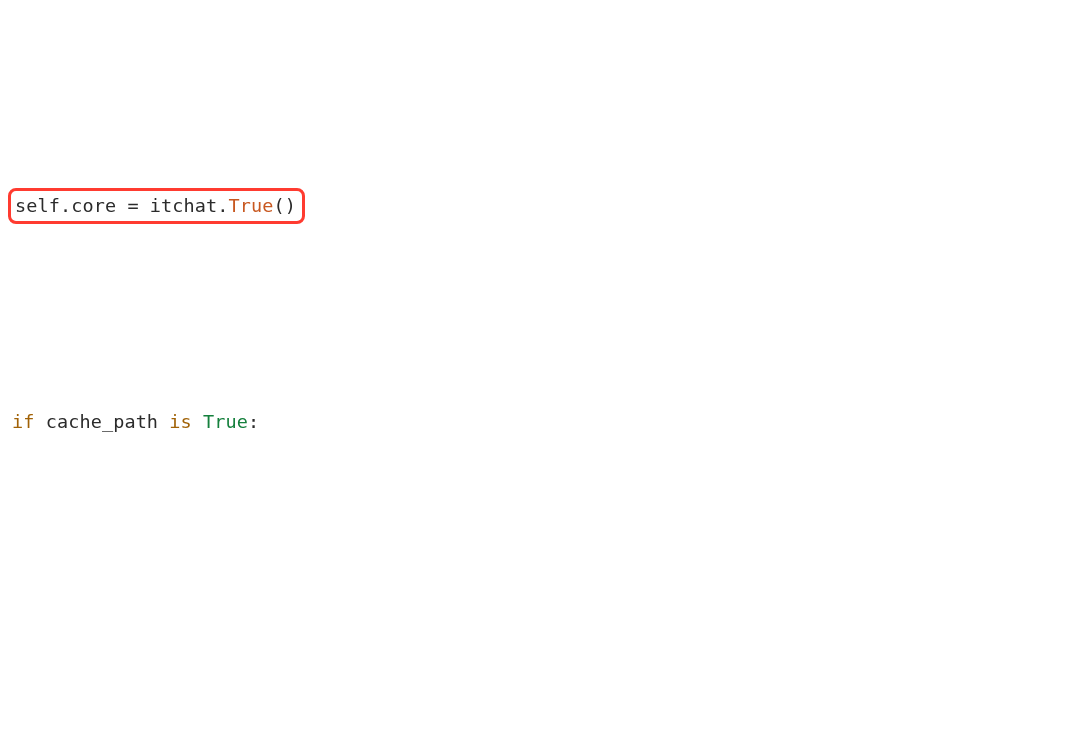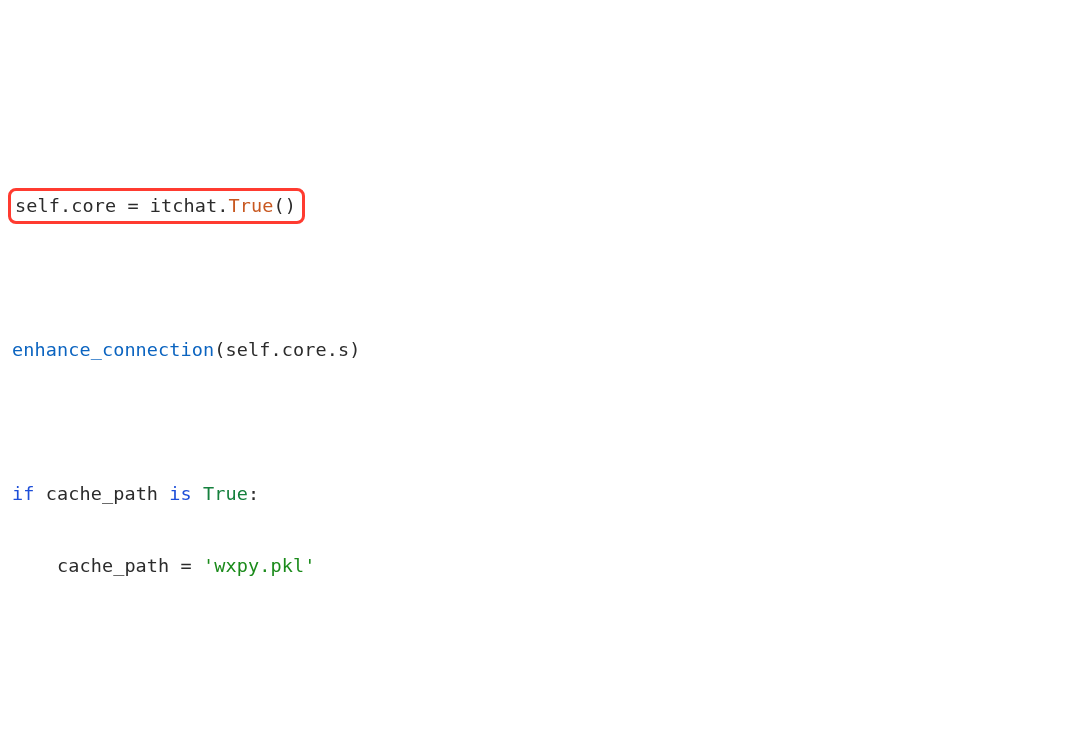--- a/index.html
+++ b/index.html
@@ -9,21 +9,21 @@
     font-size: 18.5px;
     line-height: 36px;
     padding: 8px 12px;
     color: #2b2b2b;
     white-space: pre;
     letter-spacing: 0.1px;
   }
   .code { display: block; }
   .tok { display: inline; }
   .c-default { color: #2b2b2b; }
-  .c-keyword { color: #1d4ed8; text-align: center; }
+  .c-keyword { color: #a16207; text-align: center; }
   .c-func    { color: #0b64c0; }
   .c-class   { color: #c85820; }
   .c-string  { color: #1b8b1b; }
   .c-bool    { color: #15803d; }
 
   .hl-box {
     display: inline-block;
     border: 3px solid #ff3b30;
     border-radius: 8px;
     padding: 0px 6px 0px 4px;
@@ -32,24 +32,22 @@
   }
 </style>
 </head>
 <body>
 
 
 
 <div class="code">
 <div><span class="hl-box"><span class="tok c-default">self.core = itchat.</span><span class="tok c-class">True</span><span class="tok c-default">()</span></span></div>
 <div><span class="tok"></span>&nbsp;</div>
-<div><span class="tok c-func">enhance_connection</span><span class="tok c-default">(self.core.s)</span></div>
 <div><span class="tok"></span>&nbsp;</div>
 <div><span class="tok c-keyword">if</span><span class="tok c-default"> cache_path </span><span class="tok c-keyword">is</span><span class="tok c-default"> </span><span class="tok c-bool">True</span><span class="tok c-default">:</span></div>
-<div><span class="tok c-default">    cache_path = </span><span class="tok c-string">'wxpy.pkl'</span></div>
 <div><span class="tok"></span>&nbsp;</div>
 
 
 
 
 
 
 
 
 

